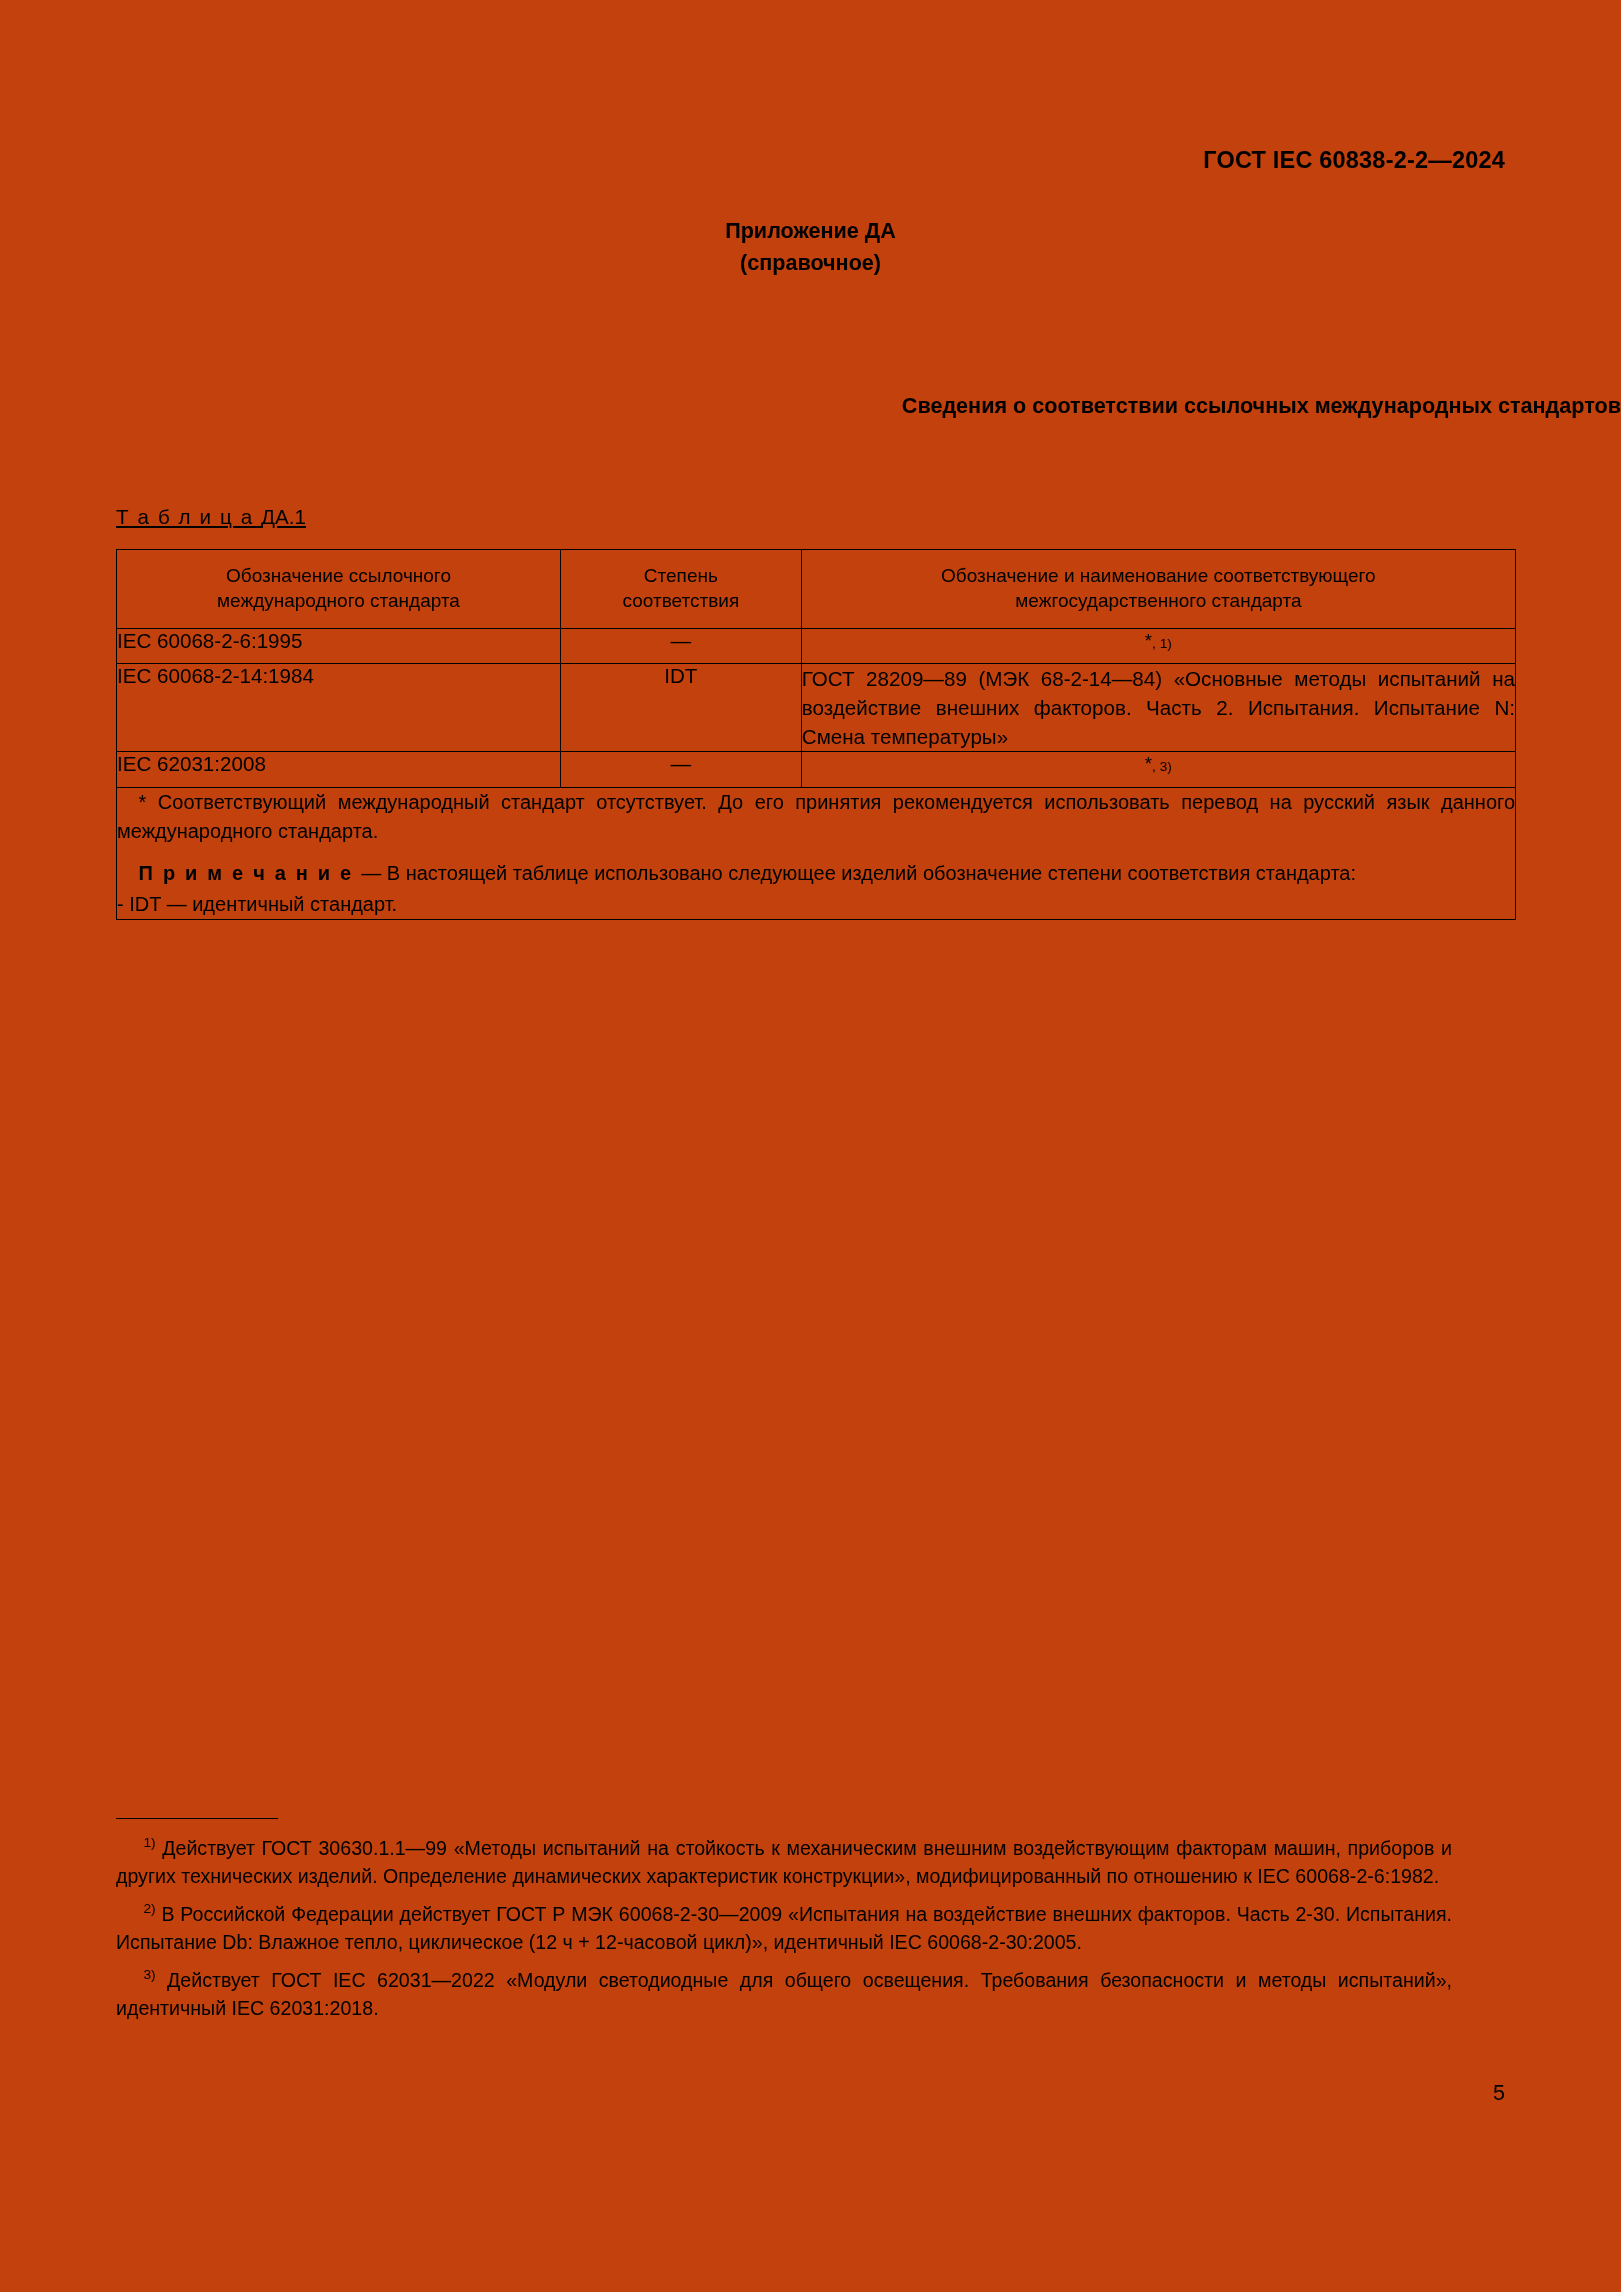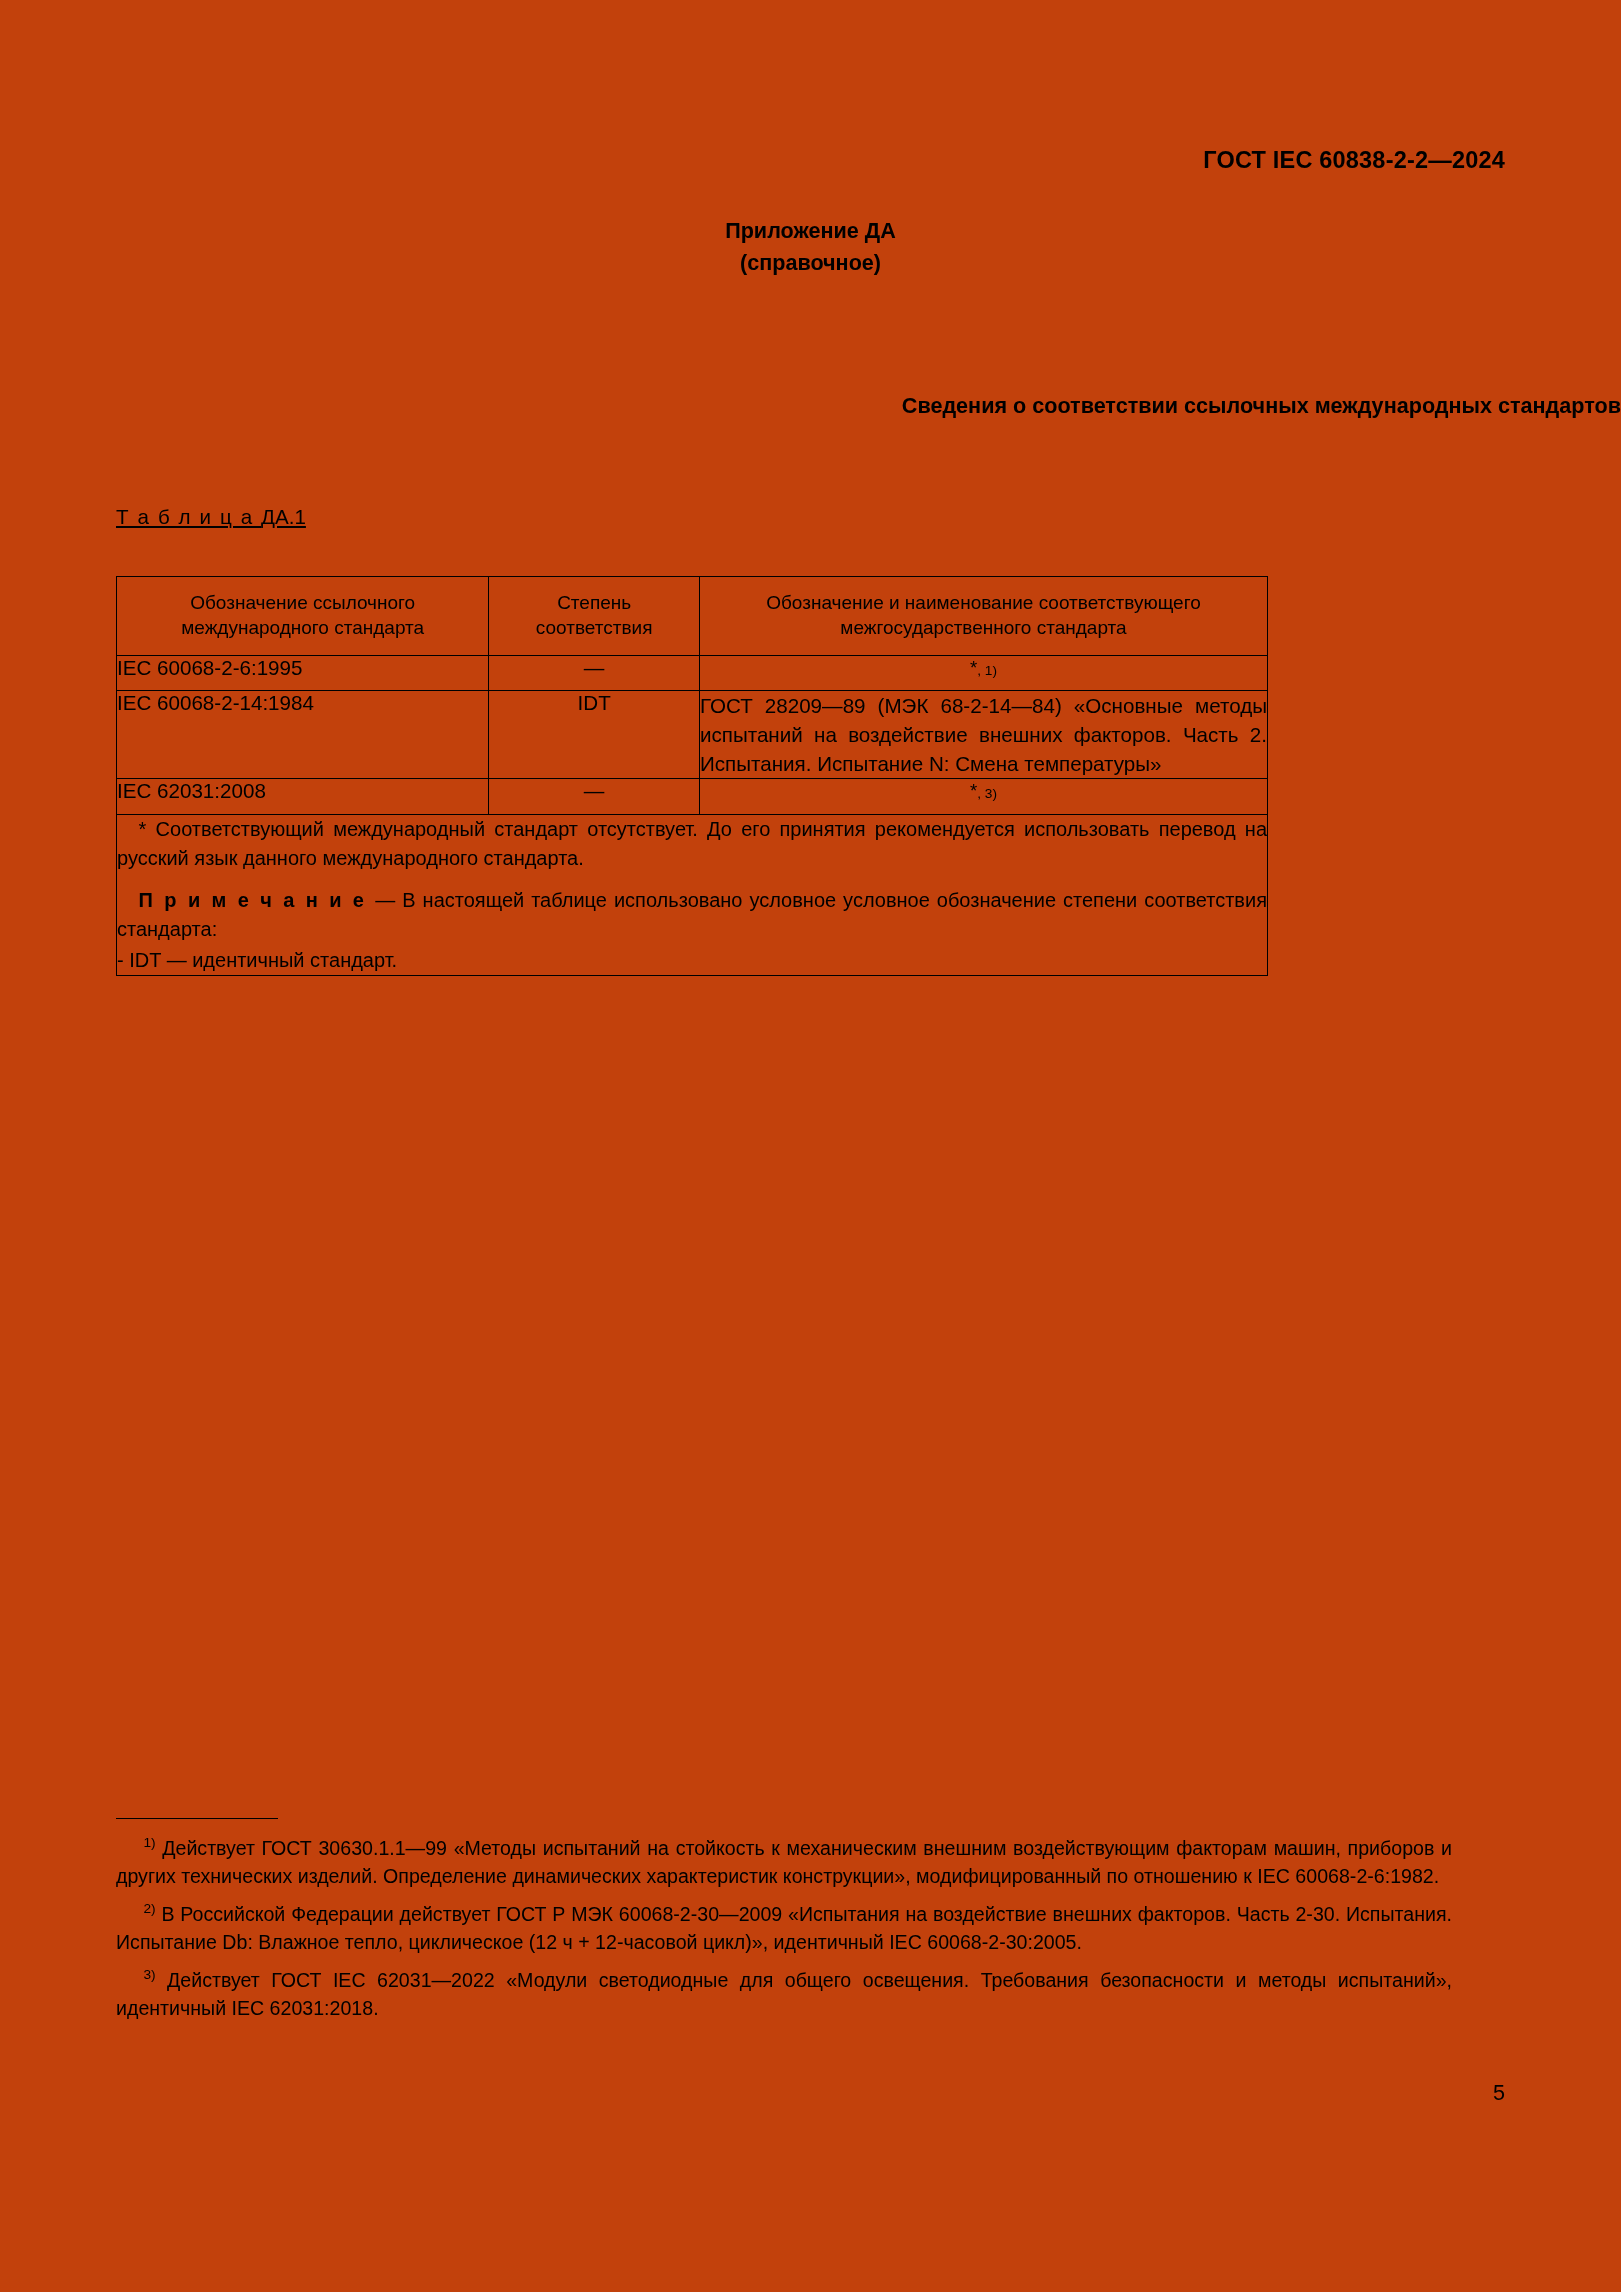--- a/index.html
+++ b/index.html
@@ -71,23 +71,23 @@
     letter-spacing: 1.6px;
     text-decoration: underline;
   }
   .table-caption .num {
     letter-spacing: 0;
   }
 
   
   .main-table {
     position: absolute;
-    top: 576px;
+    top: 549px;
     left: 116px;
-    width: 1152px;
+    width: 1400px;
     border-collapse: collapse;
     font-size: 20px;
   }
   .main-table td, .main-table th {
     border: 1px solid #000000;
     vertical-align: top;
     padding: 0;
   }
   .main-table .hcell {
     text-align: center;
@@ -242,21 +242,21 @@
         <td class="c-desc">ГОСТ 28209—89 (МЭК 68-2-14—84) «Основные методы испытаний на воздействие внешних факторов. Часть 2. Испытания. Испытание N: Смена температуры»</td>
       </tr>
       <tr>
         <td class="c-std">IEC 62031:2008</td>
         <td class="c-deg">—</td>
         <td class="c-desc center"><span class="star">*</span><span class="sup">, 3)</span></td>
       </tr>
       <tr>
         <td class="foot-cell" colspan="3">
           <p>* Соответствующий международный стандарт отсутствует. До его принятия рекомендуется использовать перевод на русский язык данного международного стандарта.</p>
-          <p class="note"><span class="spaced">П р и м е ч а н и е </span><span> — В настоящей таблице использовано условное условное обозначение степени соответствия стандарта:</span></p>
+          <p class="note"><span class="spaced">П р и м е ч а н и е </span><span> — В настоящей таблице использовано следующее изделий обозначение степени соответствия стандарта:</span></p>
           <p class="last">- IDT — идентичный стандарт.</p>
         </td>
       </tr>
     </tbody>
   </table>
 
   <div class="footnotes">
     <div class="fn-rule"></div>
     <p><span class="fn-mark">1)</span><span> Действует ГОСТ 30630.1.1—99 «Методы испытаний на стойкость к механическим внешним воздействующим факторам машин, приборов и других технических изделий. Определение динамических характеристик конструкции», модифицированный по отношению к IEC 60068-2-6:1982.</span></p>
     <p><span class="fn-mark">2)</span><span> В Российской Федерации действует ГОСТ Р МЭК 60068-2-30—2009 «Испытания на воздействие внешних факторов. Часть 2-30. Испытания. Испытание Db: Влажное тепло, циклическое (12 ч + 12-часовой цикл)», идентичный IEC 60068-2-30:2005.</span></p>

